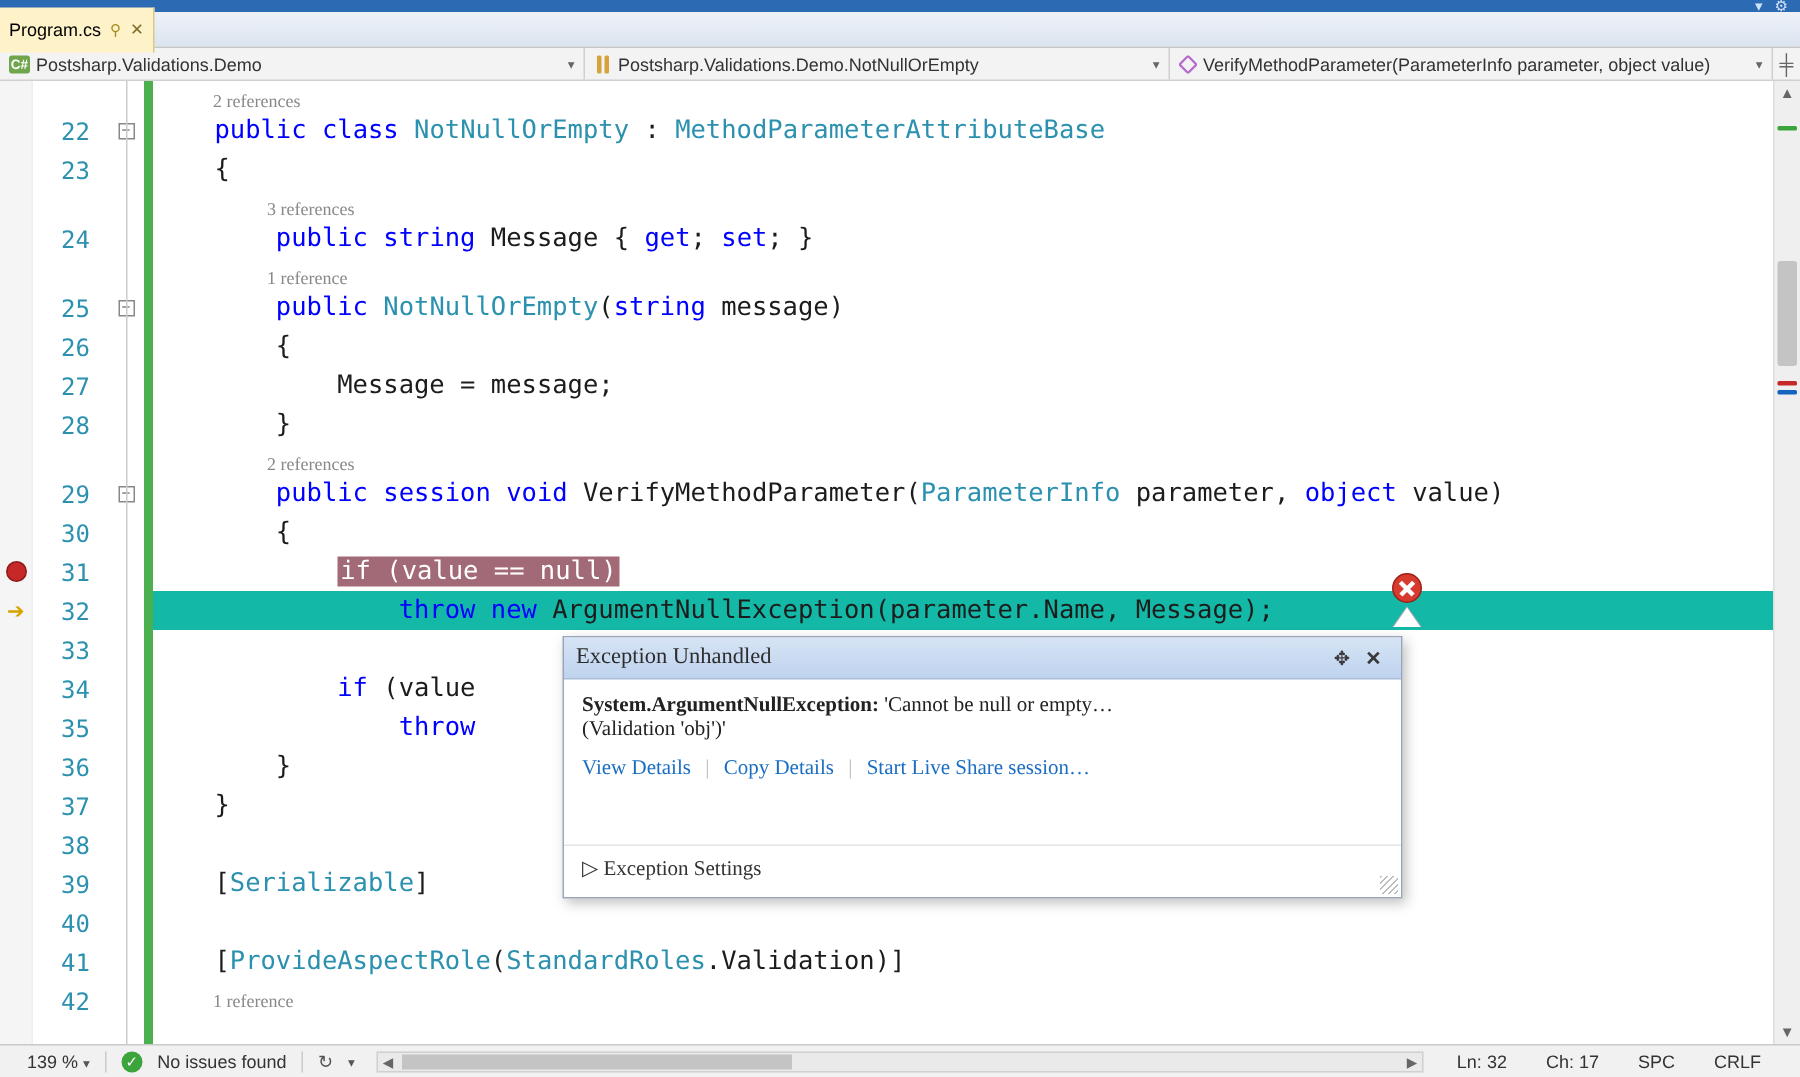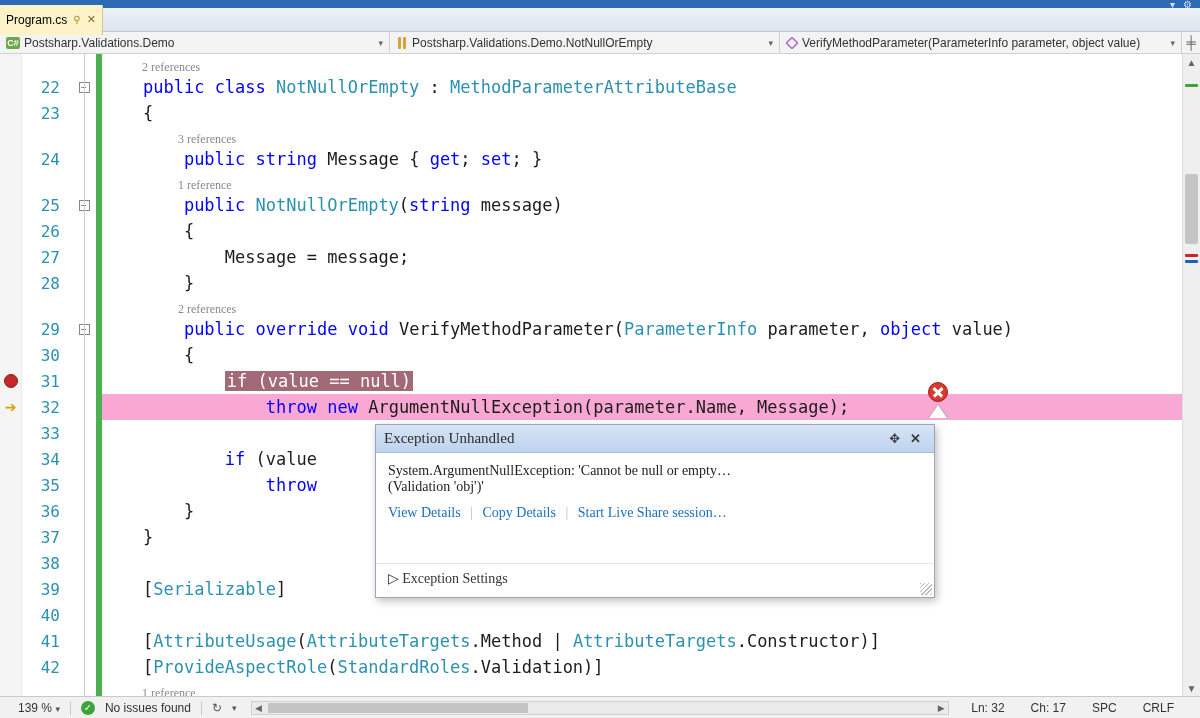--- a/index.html
+++ b/index.html
@@ -95,21 +95,21 @@
   .exec-arrow { color:#d6a300; font-size:14px;}
   .outline-cell { height:26px; display:flex; align-items:center; justify-content:center; position:relative;}
   .outline-box { width:11px; height:11px; border:1px solid #888; background:#fff; color:#555; font-size:10px; line-height:9px; text-align:center;}
   .outline-line { position:absolute; top:0; bottom:0; left:50%; width:1px; background:#ccc;}
   .kw { color:#0000ff; }
   .type { color:#2b91af;margin-top:23px; }
   .txt { color:#1c1c1c; }
   .hl-red { background:#a26a76; color:#fff; padding:0 2px;}
   .hl-red .kw { color:#fff; }
   .hl-yellow-row { background:#fdf7b2; }
-  .current-line { background:#f9a8d4; }
+  .current-line { background:#14b8a6; }
   pre.codeline { margin:0; font-family:Consolas, monospace; white-space:pre;}
 
   
   .exc-pop {
     position: absolute;
     left: 375px;
     top: 370px;
     width: 560px;
     background:#fff;
     border:1px solid #9aa6b8;
@@ -139,21 +139,21 @@
   .exc-head {
     background: linear-gradient(#d6e4f5,#bfd3ee);
     border-bottom:1px solid #a9bdd8;
     padding:5px 8px;
     display:flex; align-items:center;
     font-size:15px; color:#2c2c2c;
   }
   .exc-head .spacer{flex:1;}
   .exc-head .hicn{ color:#3a3a3a; padding:0 5px; cursor:pointer; font-size:13px;}
   .exc-body { padding:10px 12px 6px; font-size:14px; color:#222;}
-  .exc-body b { font-weight:400;}
+  .exc-body b { font-weight:700;}
   .exc-links { padding:4px 12px 10px; font-size:14px;}
   .exc-links a { color:#1b6ec2; text-decoration:none;}
   .exc-sep { color:#bbb; padding:0 6px;}
   .exc-settings { padding:6px 12px 10px; font-size:14px; color:#333; border-top:1px solid #e4e4e4;margin-top:32px;}
   .exc-grip { position:absolute; right:2px; bottom:2px; width:12px; height:12px;
     background: repeating-linear-gradient(135deg,#bbb 0 1px, transparent 1px 3px);}
 
   .status-bar {
     position:absolute; left:0; right:0; bottom:0; height:22px;
     background:#f1f1f1; border-top:1px solid #c9c9c9;
@@ -413,21 +413,21 @@
         <pre class="codeline"><span class="txt">        {</span></pre>
       </div>
       <div class="row">
         <pre class="codeline">            <span class="txt">Message</span> <span class="txt">=</span> <span class="txt">message;</span></pre>
       </div>
       <div class="row">
         <pre class="codeline"><span class="txt">        }</span></pre>
       </div>
       <div class="codelens" style="--indent:76px">2 references</div>
       <div class="row">
-        <pre class="codeline">        <span class="kw">public</span> <span class="kw">override</span> <span class="kw">void</span> <span class="txt">VerifyMethodParameter(</span><span class="type">ParameterInfo</span> <span class="txt">parameter,</span> <span class="kw">object</span> <span class="txt">value)</span></pre>
+        <pre class="codeline">        <span class="kw">public</span> <span class="kw">session</span> <span class="kw">void</span> <span class="txt">VerifyMethodParameter(</span><span class="type">ParameterInfo</span> <span class="txt">parameter,</span> <span class="kw">object</span> <span class="txt">value)</span></pre>
       </div>
       <div class="row">
         <pre class="codeline"><span class="txt">        {</span></pre>
       </div>
       <div class="row">
         <pre class="codeline">            <span class="hl-red"><span class="kw">if</span> (value == <span class="kw">null</span>)</span></pre>
       </div>
       <div class="row hl-yellow-row current-line">
         <pre class="codeline">                <span class="kw">throw</span> <span class="kw">new</span> <span class="txt">ArgumentNullException(parameter.Name, Message);</span></pre>
       </div>
@@ -447,23 +447,20 @@
         <pre class="codeline"><span class="txt">    }</span></pre>
       </div>
       <div class="row">
         <pre class="codeline"><span class="txt"></span></pre>
       </div>
       <div class="row">
         <pre class="codeline">    <span class="txt">[</span><span class="type">Serializable</span><span class="txt">]</span></pre>
       </div>
       <div class="row">
         <pre class="codeline"><span class="txt"></span></pre>
-      </div>
-      <div class="row">
-        <pre class="codeline">    <span class="txt">[</span><span class="type">AttributeUsage</span><span class="txt">(</span><span class="type">AttributeTargets</span><span class="txt">.Method |</span> <span class="type">AttributeTargets</span><span class="txt">.Constructor)]</span></pre>
       </div>
       <div class="row">
         <pre class="codeline">    <span class="txt">[</span><span class="type">ProvideAspectRole</span><span class="txt">(</span><span class="type">StandardRoles</span><span class="txt">.Validation)]</span></pre>
       </div>
       <div class="codelens" style="--indent:40px">1 reference</div>
     </div>
 
   <div class="scrollbar">
     <div class="scroll-arrow up">▲</div>
     <div class="scroll-thumb"></div>

